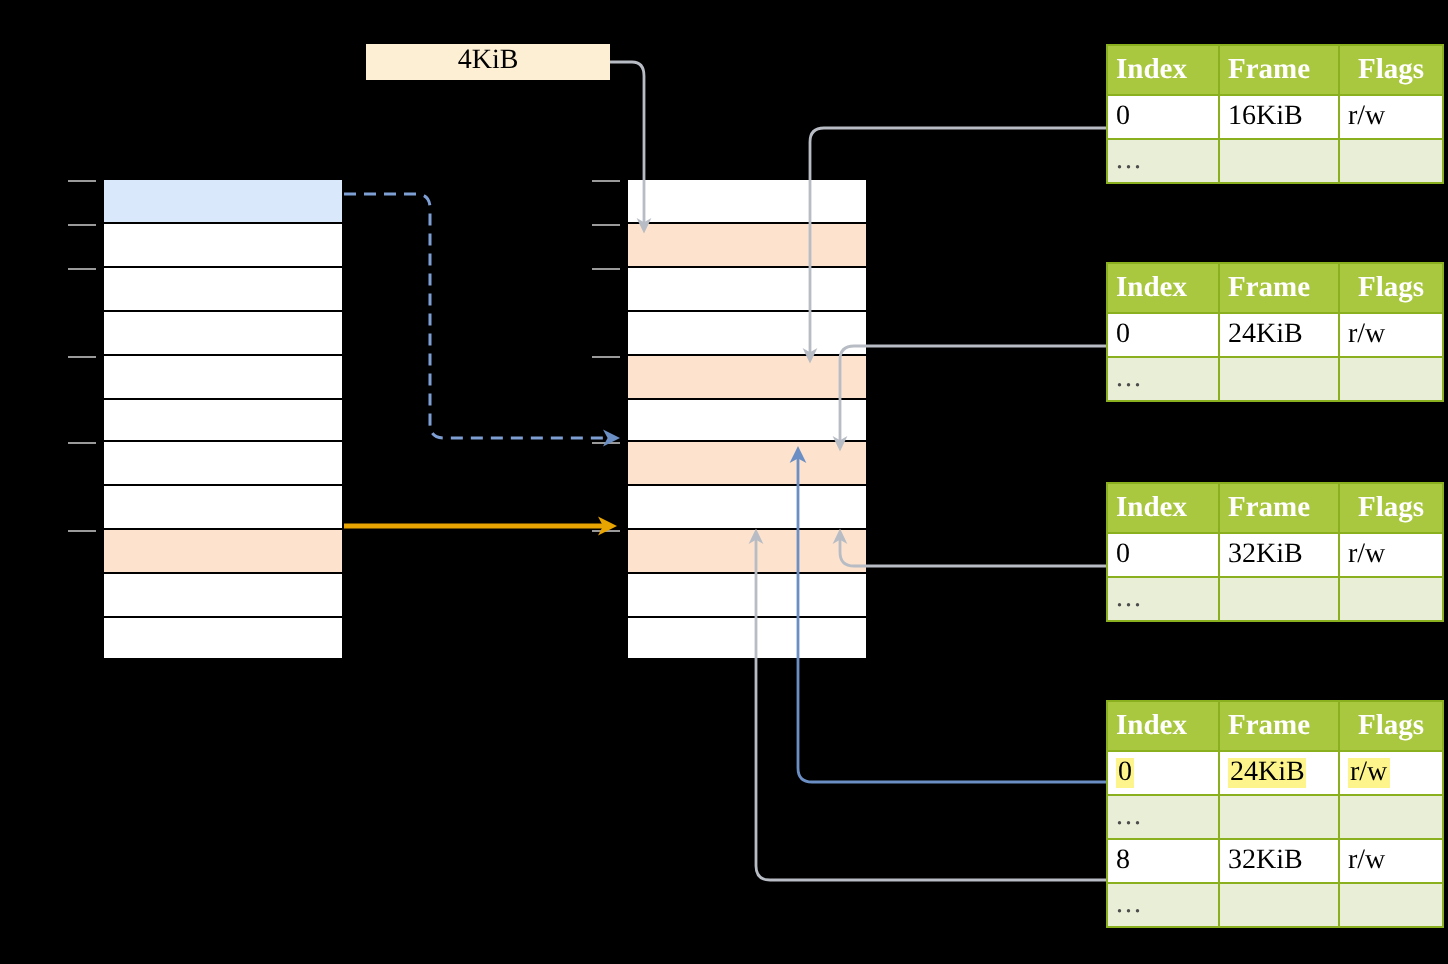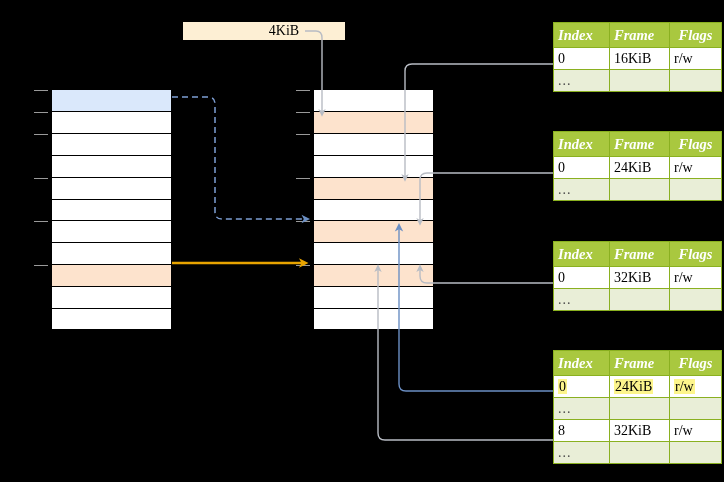--- a/index.html
+++ b/index.html
@@ -7,21 +7,21 @@
        font-family:"Liberation Serif","DejaVu Serif",serif;}
   .stage{position:absolute;left:0;top:0;width:724px;height:482px;}
 
   
   .ptable{position:absolute;border-collapse:collapse;border-spacing:0;
           background:#fff;box-sizing:border-box;}
   .ptable td,.ptable th{border:1px solid #8ab020;box-sizing:border-box;
           padding:0 4px;font-size:14px;line-height:1;height:22px;
           font-family:"Liberation Serif","DejaVu Serif",serif;font-weight:normal;
           color:#000;text-align:left;vertical-align:middle;white-space:nowrap;}
-  .ptable th{background:#a9c83f;color:#fff;font-weight:bold;font-size:14.5px;height:25px;font-style:italic;}
+  .ptable th{background:#a9c83f;color:#fff;font-weight:bold;font-size:14.5px;height:25px;}
   .ptable td.c-index{width:56px;}
   .ptable td.c-frame{width:60px;margin-left:20px;}
   .ptable td.c-flags{width:52px;}
   .ptable th.c-index{width:56px;}
   .ptable th.c-frame{width:60px;}
   .ptable th.c-flags{width:52px;text-align:center;}
   .ptable tr.dots td{background:#e9eed7;color:#4d4d4d;letter-spacing:1px;}
   .ptable tr.val td{background:#fff;}
   .hl{background:#fdf58c;padding:0 1px;}
 
@@ -41,21 +41,21 @@
   
   .sizelabel{position:absolute;background:#fdefd4;color:#000;
              font-size:14px;line-height:1;text-align:center;
              font-family:"Liberation Serif","DejaVu Serif",serif;}
 </style>
 </head>
 <body>
 
 <div class="stage">
 
-  <div class="sizelabel" style="left:183px;top:22px;width:122px;height:18px;line-height:18px;padding-left:40px;">4KiB</div>
+  <div class="sizelabel" style="left:183px;top:22px;width:122px;height:18px;line-height:18px;">4KiB</div>
 
   <div class="col" id="left-col" style="left:51px;top:89px;width:121px;height:241px;">
       <div class="cell blue" style="height: 21.9091px; position: relative;">
         <span class="tick" style="top: 0px;"></span>
       </div>
       <div class="cell" style="height: 21.9091px; position: relative;">
         <span class="tick" style="top: 0px;"></span>
       </div>
       <div class="cell" style="height: 21.9091px; position: relative;">
         <span class="tick" style="top: 0px;"></span>

